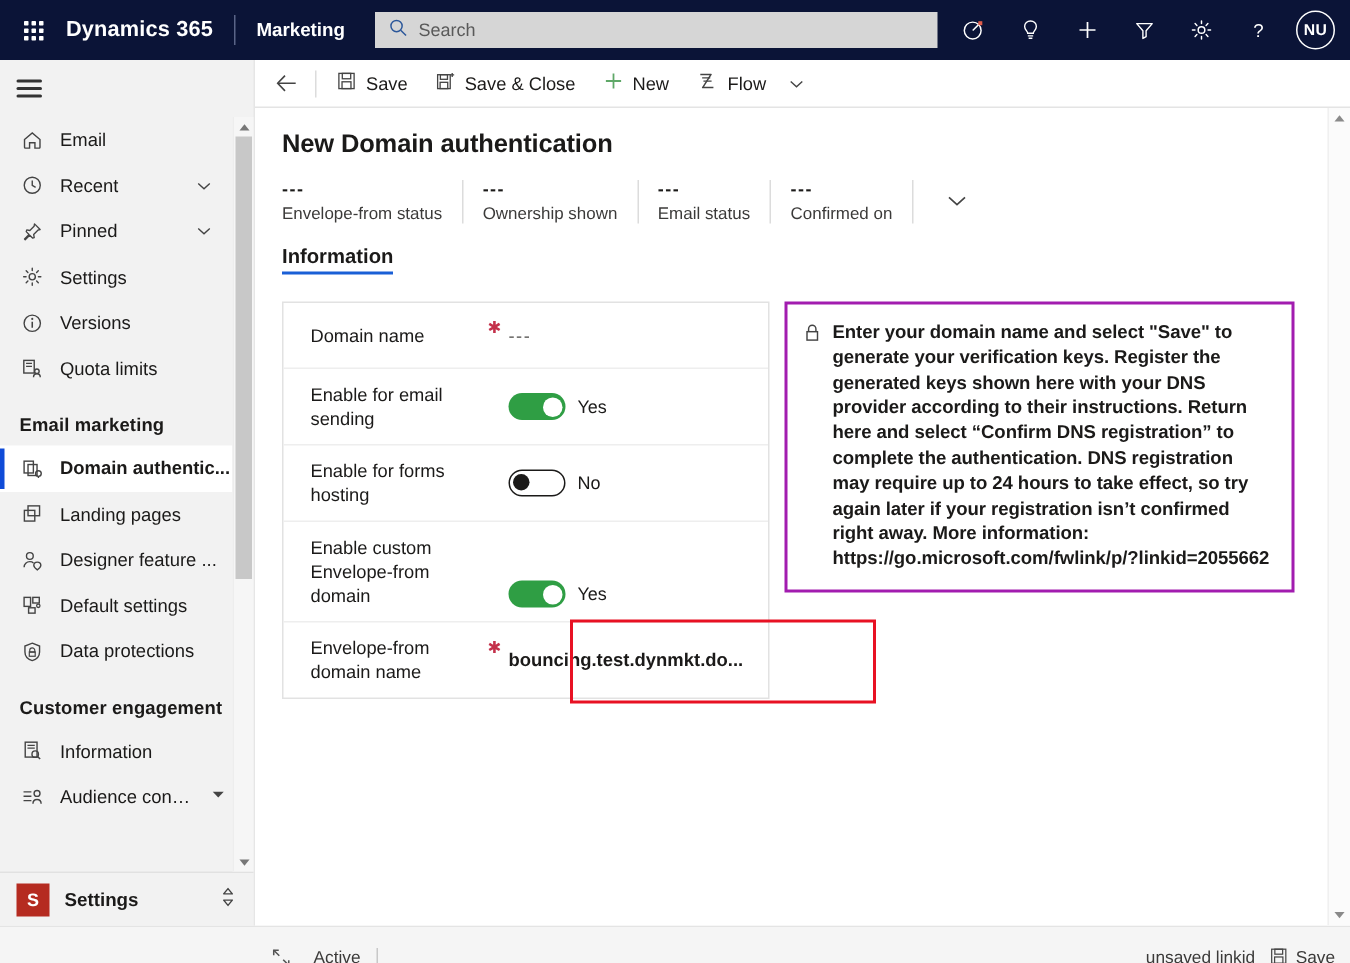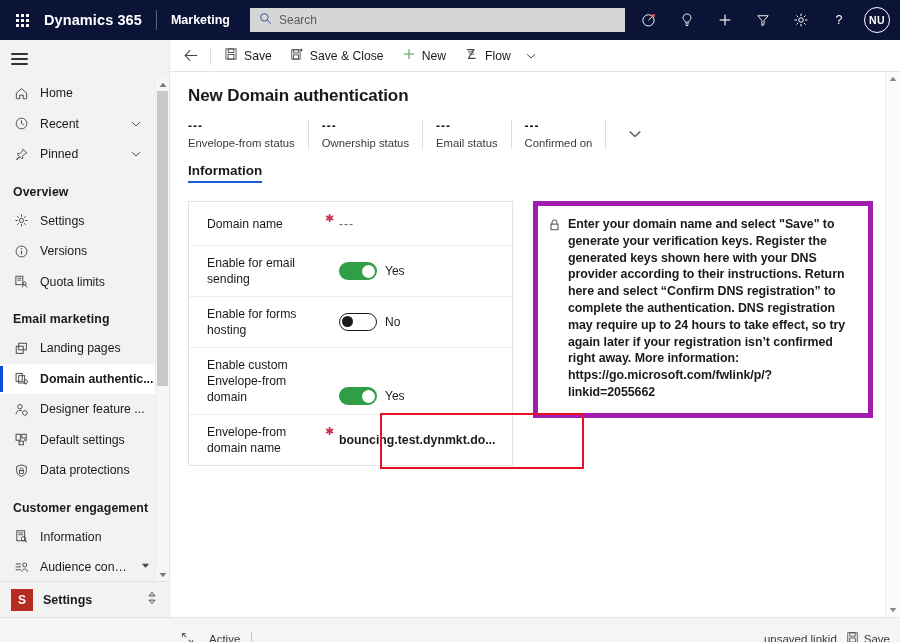--- a/index.html
+++ b/index.html
@@ -108,42 +108,42 @@
   .bpf-stage { padding-right:13px; margin-right:13px; border-right:1px solid #dcdcdc; }
   .bpf-stage:last-of-type { border-right:none; }
   .bpf-val { font-size:12px; color:#1b1a19; letter-spacing:1px; line-height:13px; font-weight:600;}
   .bpf-lbl { font-size:11.3px; color:#3b3a39; margin-top:4px; }
   .bpf-chev { padding:6px 0 0 8px; cursor:pointer; }
 
   .tabs { padding:14px 0 0 2px; display:flex; }
   .tab { font-size:13.5px; font-weight:bold; color:#1b1a19; padding-bottom:5px; cursor:pointer; position:relative;}
   .tab.sel::after { content:""; position:absolute; left:0; right:0; bottom:0; height:2.5px; background:#1a5fd6; }
 
-  .panes { display:flex; gap:20px; padding:18px 0 0 2px; }
+  .panes { display:flex; gap:10px; padding:18px 0 0 2px; }
 
   .formcard {
     width:325px; border:1px solid #e2e2e2; background:#fff; flex:0 0 325px;
   }
   .frow { display:flex; align-items:center; padding:9px 14px 9px 18px; border-bottom:1px solid #eeeeee; min-height:44px;}
   .frow:last-child { border-bottom:none; }
   .flabel { width:118px; flex:0 0 118px; font-size:12.2px; color:#1b1a19; line-height:16px; padding-right:4px;}
   .freq { width:14px; flex:0 0 14px; color:#c4314b; font-size:11px; align-self:flex-start; padding-top:1px; }
   .fval { flex:1; display:flex; align-items:center; gap:8px; font-size:12.2px; color:#1b1a19; }
   .fval.dashes { letter-spacing:1px; color:#605e5c; }
   .fval.bold { font-weight:bold; font-size:12.3px; }
 
   .toggle { width:38px; height:18px; border-radius:10px; position:relative; flex:0 0 38px; cursor:pointer; }
   .toggle.on { background:#2f9e44; }
   .toggle.on .knob { position:absolute; right:2.5px; top:2.5px; width:13px;height:13px;border-radius:50%;background:#fff; }
   .toggle.off { background:#fff; border:1.6px solid #1b1a19; }
   .toggle.off .knob { position:absolute; left:2px; top:2px; width:11px;height:11px;border-radius:50%;background:#1b1a19; }
   .tgl-txt { font-size:12px; color:#1b1a19; }
 
   .infopane {
-    flex:1; border:5px solid #a21caf; background:#fff; padding:10px 12px 12px 10px;
+    flex:1; border:2px solid #a21caf; background:#fff; padding:10px 12px 12px 10px;
     display:flex; gap:7px; align-self:flex-start; max-width:340px;
   }
   .infopane .txt { font-size:12.4px; line-height:16.8px; color:#1b1a19; font-weight:600; letter-spacing:-.05px;}
 
   
   .redbox {
     position:absolute; border:2.2px solid #e81123; pointer-events:none;
     left:210px; top:341px; width:204px; height:56px;
   }
 
@@ -253,21 +253,21 @@
       </div>
 
       <div class="navscroll">
 
         <div class="navitem">
           <span class="ico">
             <svg width="15" height="15" viewBox="0 0 16 16">
                 <path d="M2.5 7.5L8 2.8l5.5 4.7V13a.6.6 0 01-.6.6h-3v-3.8H6.1v3.8h-3a.6.6 0 01-.6-.6z" fill="none" stroke="#444" stroke-width="1"></path>
               </svg>
           </span>
-          <span class="lbl">Home</span>
+          <span class="lbl">Email</span>
         </div>
 
         <div class="navitem">
           <span class="ico">
             <svg width="15" height="15" viewBox="0 0 16 16">
                 <circle cx="8" cy="8" r="5.7" fill="none" stroke="#444" stroke-width="1"></circle>
                 <path d="M8 4.6V8l2.4 1.5" fill="none" stroke="#444" stroke-width="1"></path>
               </svg>
           </span>
           <span class="lbl">Recent</span>
@@ -285,21 +285,20 @@
               </svg>
           </span>
           <span class="lbl">Pinned</span>
           <span class="chev">
             <svg width="12" height="12" viewBox="0 0 14 14">
                 <path d="M2.5 5l4.5 4.2L11.5 5" fill="none" stroke="#444" stroke-width="1.1"></path>
               </svg>
           </span>
         </div>
 
-        <div class="section-h">Overview</div>
         <div class="navitem">
           <span class="ico">
             <svg width="15" height="15" viewBox="0 0 16 16">
                 <circle cx="8" cy="8" r="2.2" fill="none" stroke="#444" stroke-width="1"></circle>
                 <path d="M8 1.9v1.7M8 12.4v1.7M1.9 8h1.7M12.4 8h1.7M3.7 3.7l1.2 1.2M11.1 11.1l1.2 1.2M12.3 3.7l-1.2 1.2M4.9 11.1l-1.2 1.2" stroke="#444" stroke-width="1" stroke-linecap="round"></path>
               </svg>
           </span>
           <span class="lbl">Settings</span>
         </div>
         <div class="navitem">
@@ -319,39 +318,39 @@
                 <line x1="3.6" y1="4.6" x2="7.8" y2="4.6" stroke="#444" stroke-width=".9"></line>
                 <line x1="3.6" y1="6.6" x2="7.8" y2="6.6" stroke="#444" stroke-width=".9"></line>
                 <circle cx="11.3" cy="10.1" r="1.6" fill="none" stroke="#444" stroke-width="1"></circle>
                 <path d="M8.9 14.4c0-1.5 1.1-2.5 2.4-2.5s2.4 1 2.4 2.5" fill="none" stroke="#444" stroke-width="1"></path>
               </svg>
           </span>
           <span class="lbl">Quota limits</span>
         </div>
 
         <div class="section-h">Email marketing</div>
-        <div class="navitem">
-          <span class="ico">
-            <svg width="15" height="15" viewBox="0 0 16 16">
-                <rect x="5" y="2.4" width="8.2" height="7" fill="none" stroke="#444" stroke-width="1"></rect>
-                <rect x="2.4" y="5.6" width="7.4" height="7.6" fill="none" stroke="#444" stroke-width="1"></rect>
-              </svg>
-          </span>
-          <span class="lbl">Landing pages</span>
-        </div>
         <div class="navitem active">
           <span class="ico">
             <svg width="15" height="15" viewBox="0 0 16 16">
                 <rect x="2.2" y="2.6" width="6.6" height="8.4" fill="none" stroke="#444" stroke-width="1"></rect>
                 <rect x="5" y="5" width="6.4" height="7.8" fill="none" stroke="#444" stroke-width="1"></rect>
                 <circle cx="12.4" cy="11.4" r="2" fill="none" stroke="#444" stroke-width="1"></circle>
                 <line x1="12.4" y1="13.4" x2="12.4" y2="14.6" stroke="#444" stroke-width="1"></line>
               </svg>
           </span>
           <span class="lbl">Domain authentic...</span>
+        </div>
+        <div class="navitem">
+          <span class="ico">
+            <svg width="15" height="15" viewBox="0 0 16 16">
+                <rect x="5" y="2.4" width="8.2" height="7" fill="none" stroke="#444" stroke-width="1"></rect>
+                <rect x="2.4" y="5.6" width="7.4" height="7.6" fill="none" stroke="#444" stroke-width="1"></rect>
+              </svg>
+          </span>
+          <span class="lbl">Landing pages</span>
         </div>
         <div class="navitem">
           <span class="ico">
             <svg width="15" height="15" viewBox="0 0 16 16">
                 <circle cx="6.3" cy="5" r="2.4" fill="none" stroke="#444" stroke-width="1"></circle>
                 <path d="M2.2 13c0-2.3 1.8-4 4.1-4 1 0 1.9.3 2.6.9" fill="none" stroke="#444" stroke-width="1"></path>
                 <path d="M11.6 9.3c1.4 0 2.5 1 2.5 2.3 0 1.6-2.5 3.2-2.5 3.2s-2.5-1.6-2.5-3.2c0-1.3 1.1-2.3 2.5-2.3z" fill="none" stroke="#444" stroke-width="1"></path>
               </svg>
           </span>
           <span class="lbl">Designer feature ...</span>
@@ -503,21 +502,21 @@
 
           <div class="pagetitle">New Domain authentication</div>
 
           <div class="bpf">
             <div class="bpf-stage">
               <div class="bpf-val">---</div>
               <div class="bpf-lbl">Envelope-from status</div>
             </div>
             <div class="bpf-stage">
               <div class="bpf-val">---</div>
-              <div class="bpf-lbl">Ownership status</div>
+              <div class="bpf-lbl">Ownership shown</div>
             </div>
             <div class="bpf-stage">
               <div class="bpf-val">---</div>
               <div class="bpf-lbl">Email status</div>
             </div>
             <div class="bpf-stage">
               <div class="bpf-val">---</div>
               <div class="bpf-lbl">Confirmed on</div>
             </div>
             <div class="bpf-chev">

